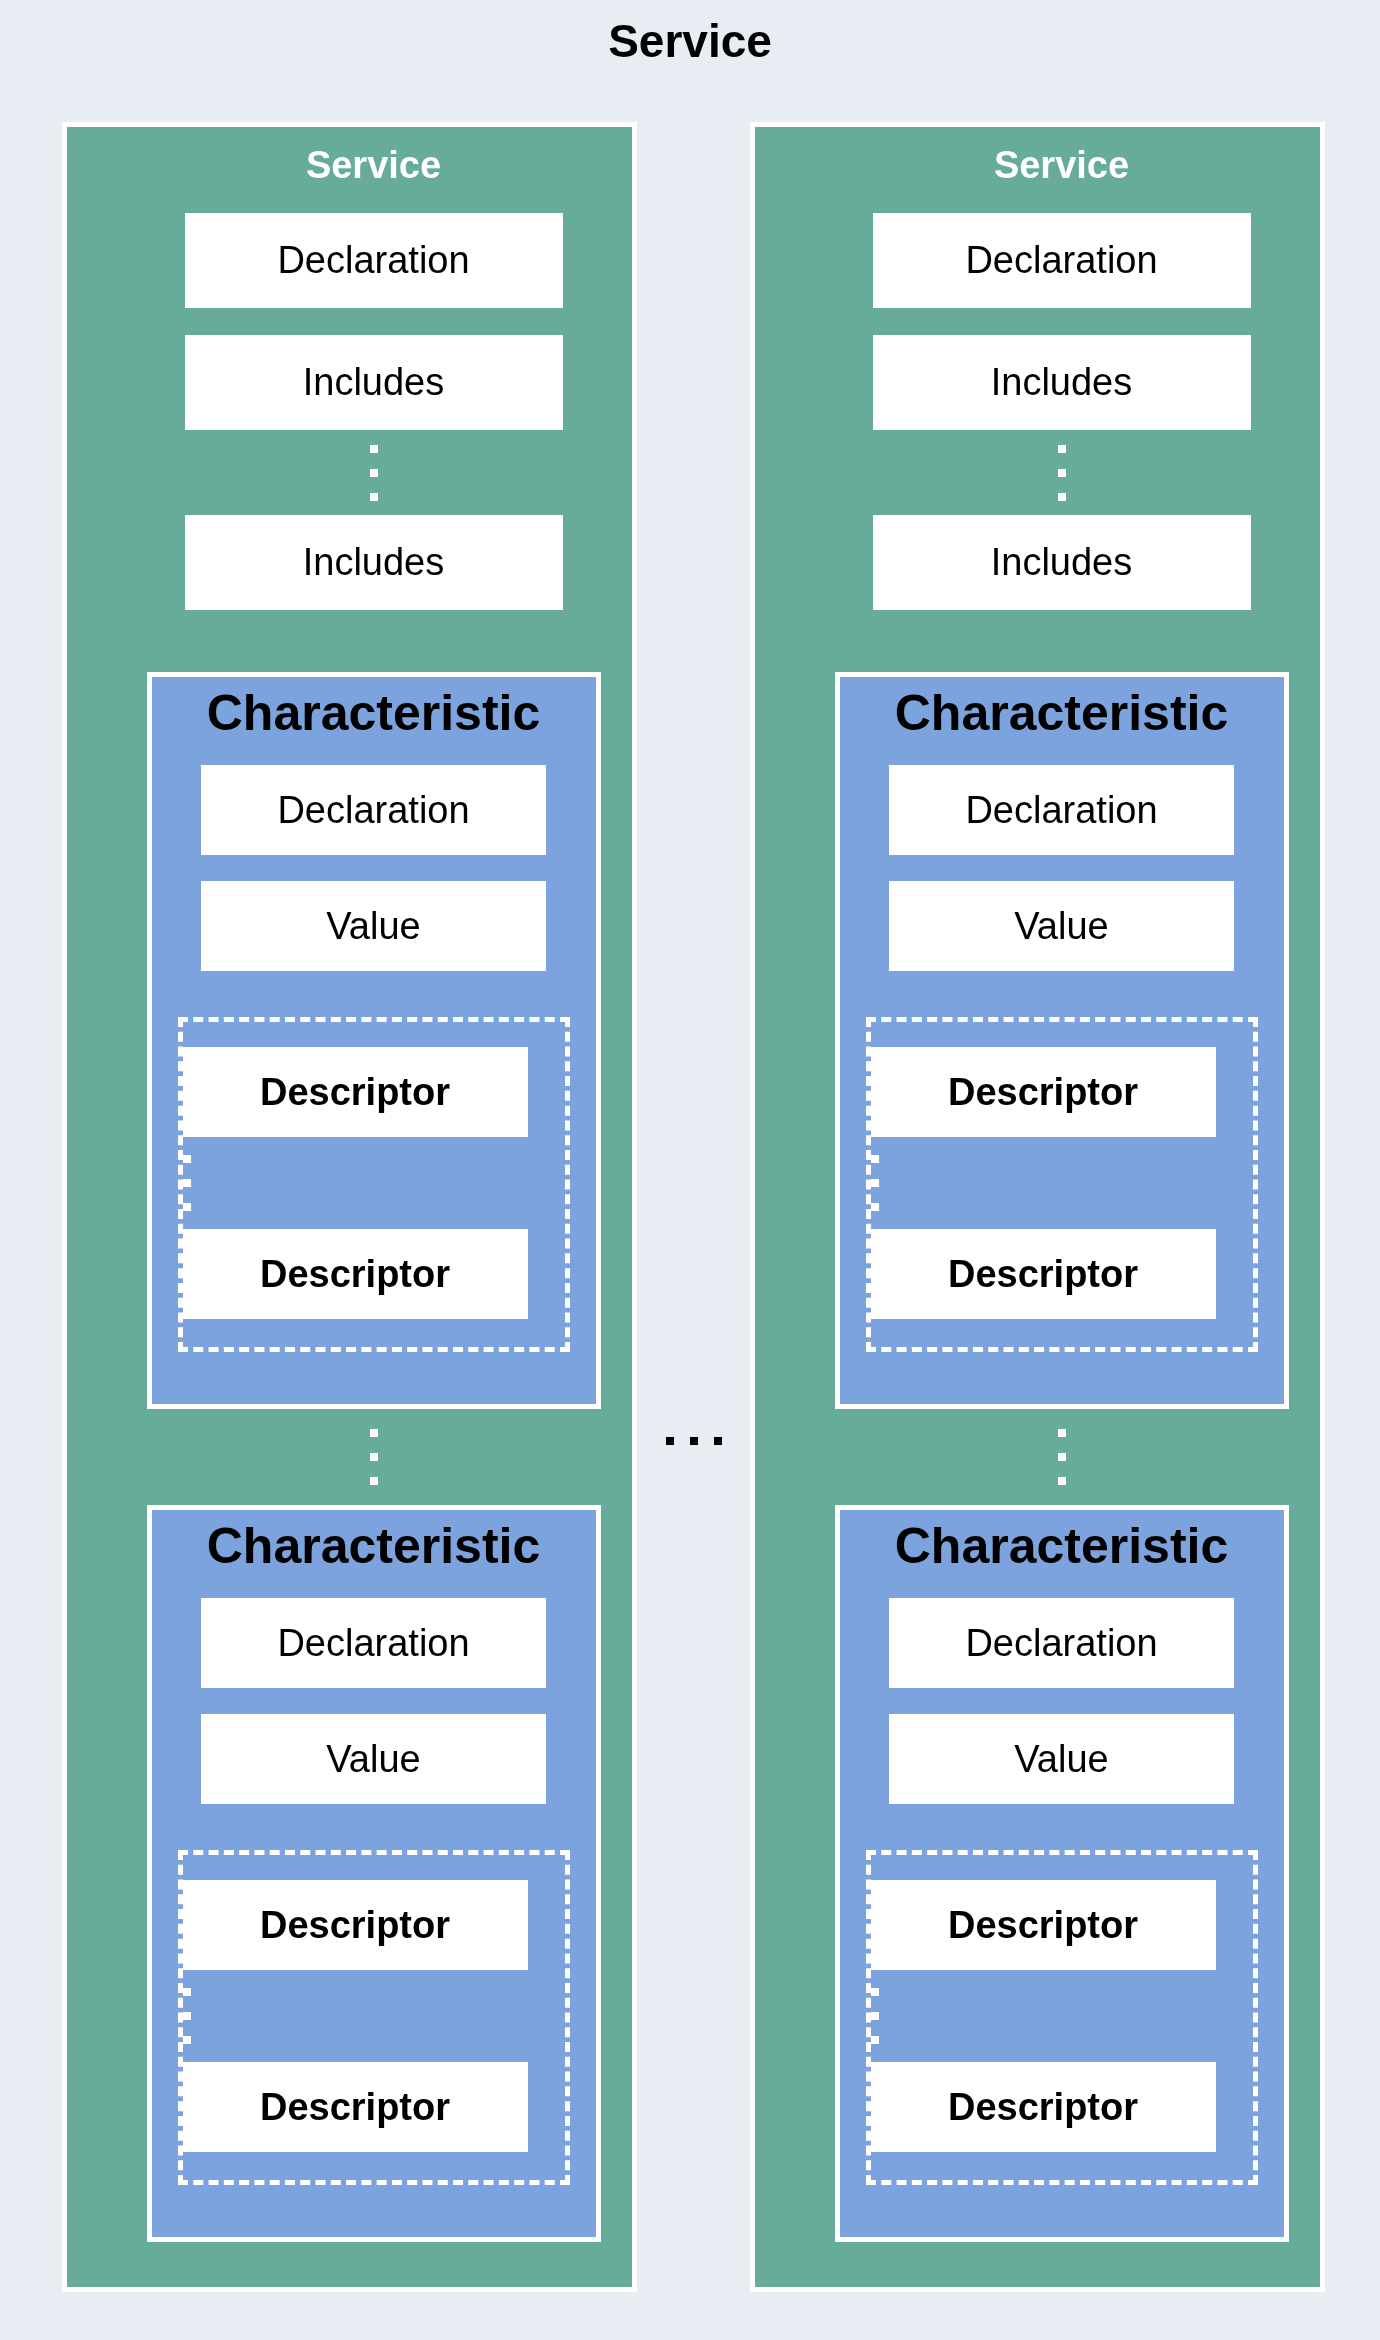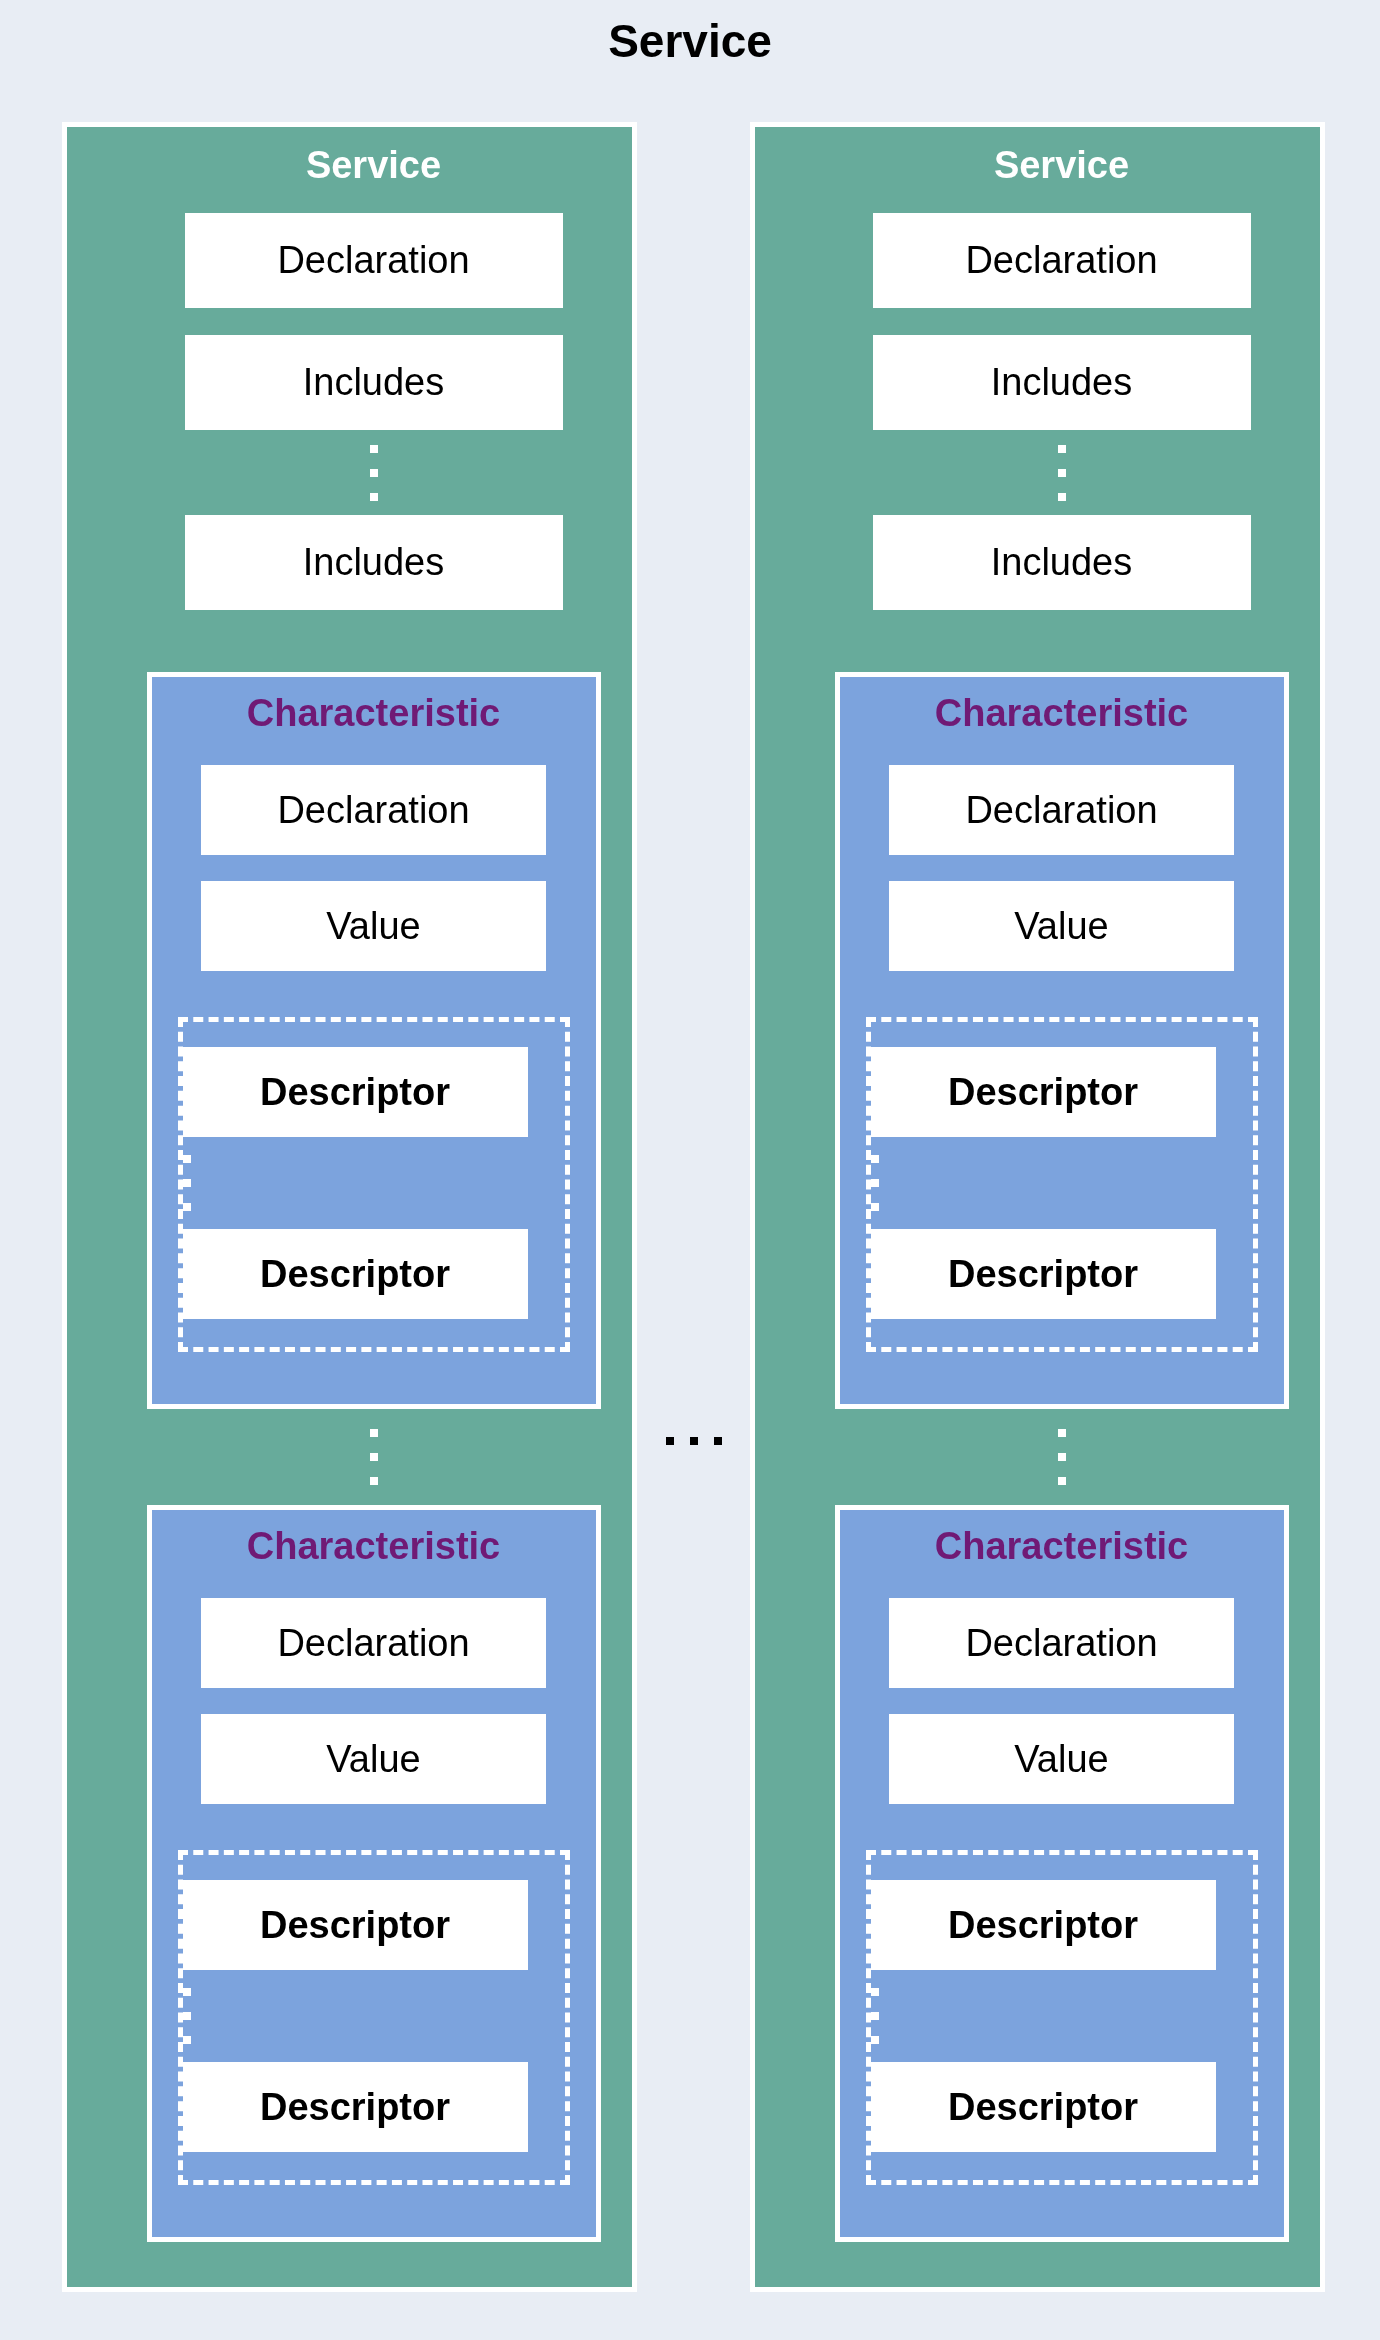--- a/index.html
+++ b/index.html
@@ -68,23 +68,23 @@
     display: flex;
     flex-direction: column;
     align-items: center;
     flex: none;
   }
   .characteristic.first { margin-top: 62px; }
 
   .char-heading {
     margin-top: 12px;
     line-height: 48px;
-    font-size: 38px;
-    font-weight: bold;
-    color: #701a75;
+    font-size: 50px;
+    font-weight: bold;
+    color: #000000;
   }
 
   .crow {
     width: 345px;
     height: 90px;
     background: #ffffff;
     color: #000;
     font-size: 38px;
     display: flex;
     align-items: center;

